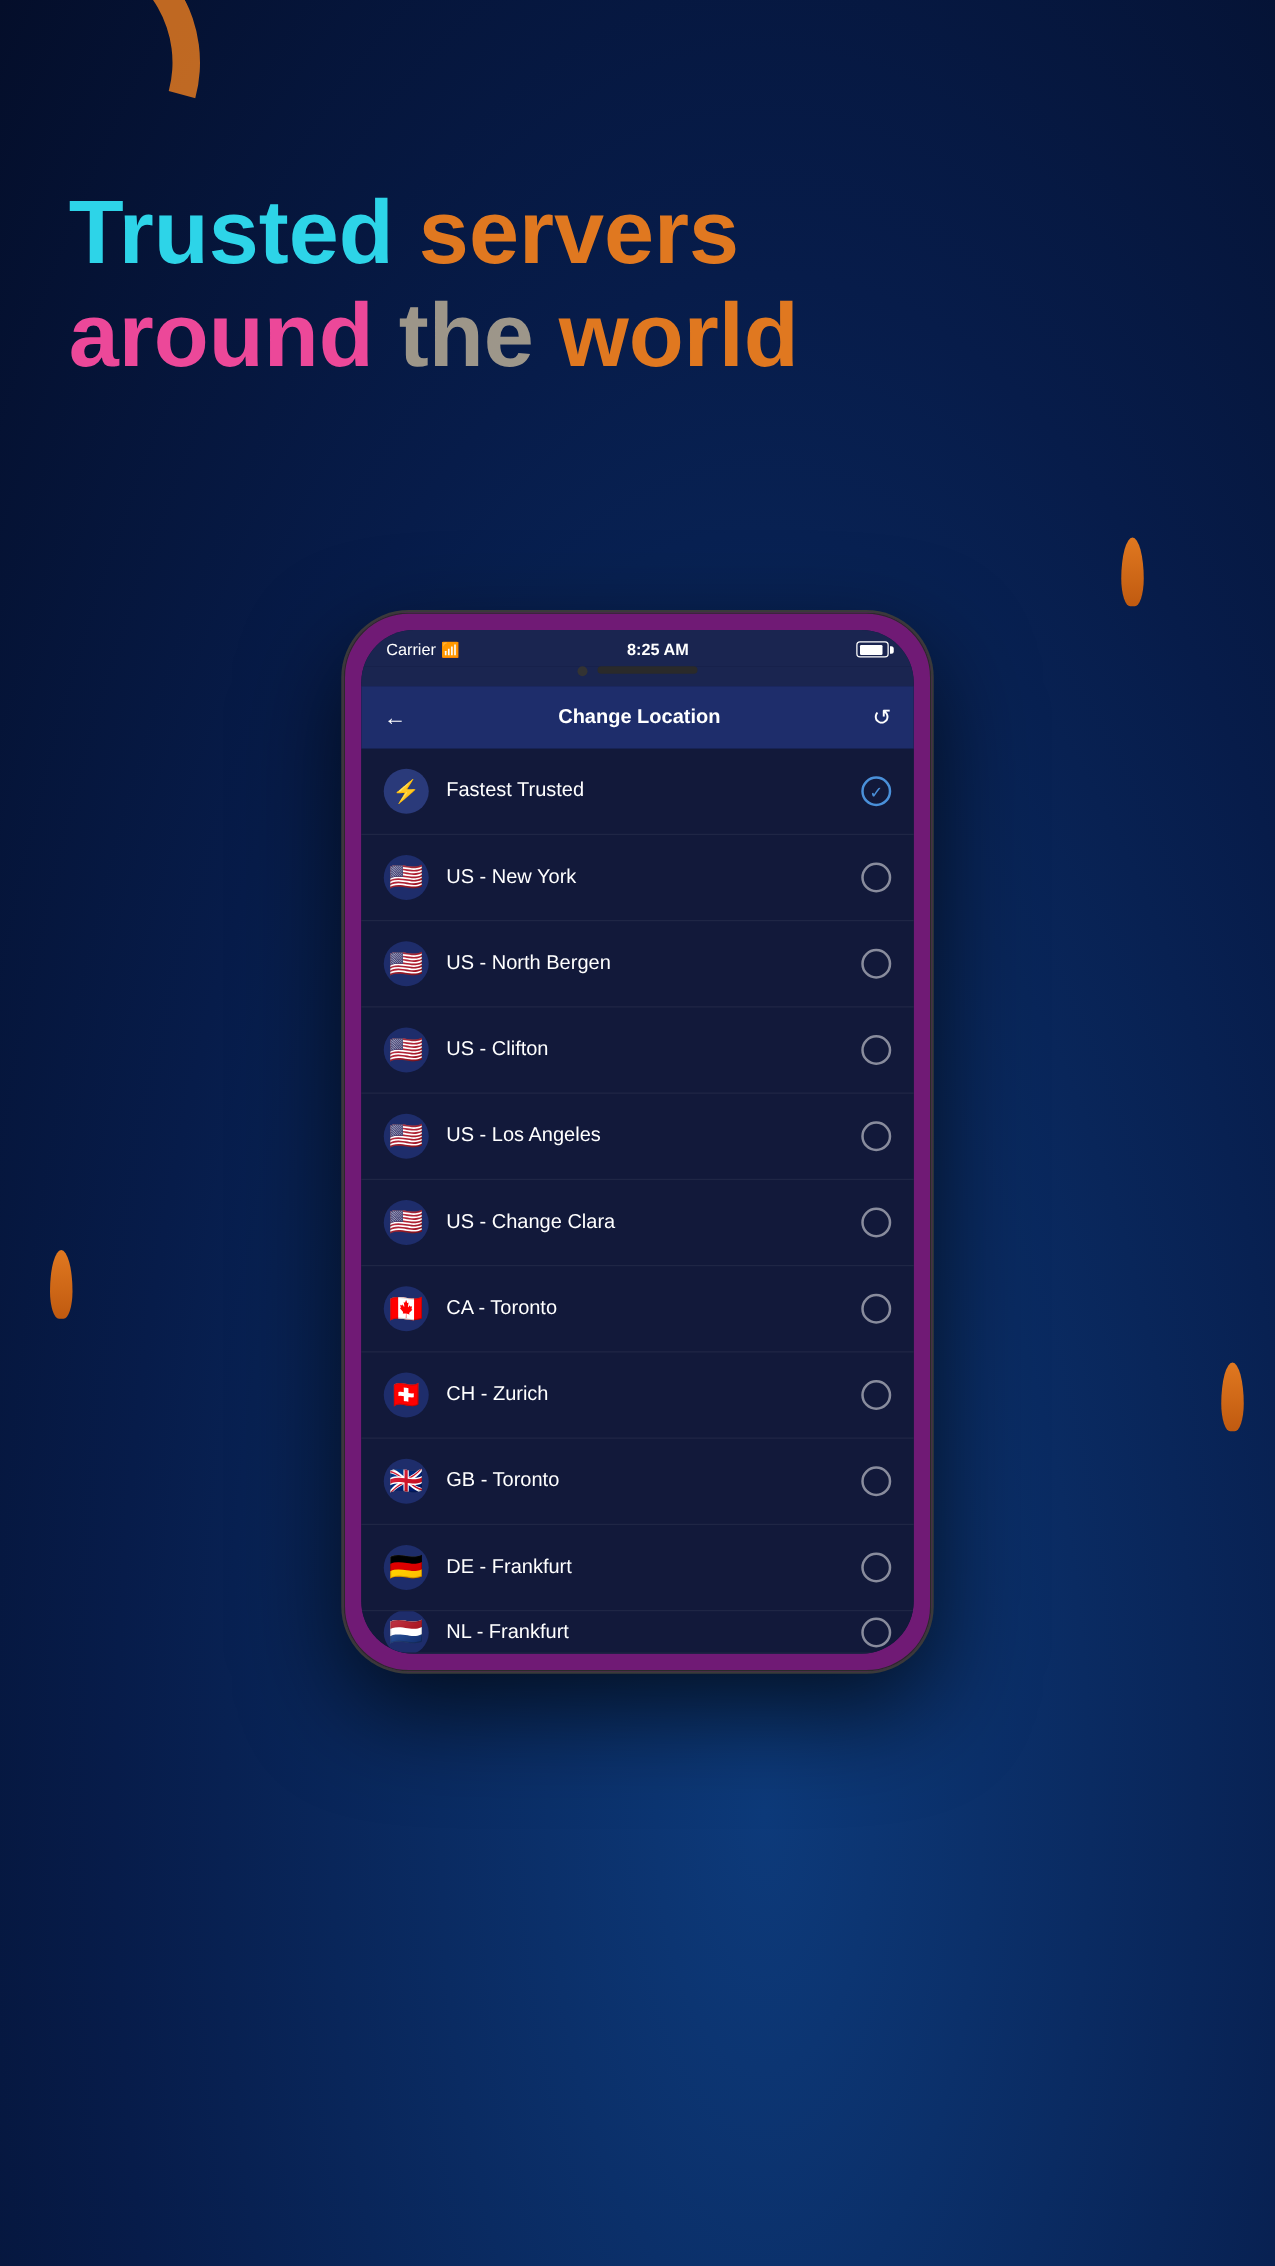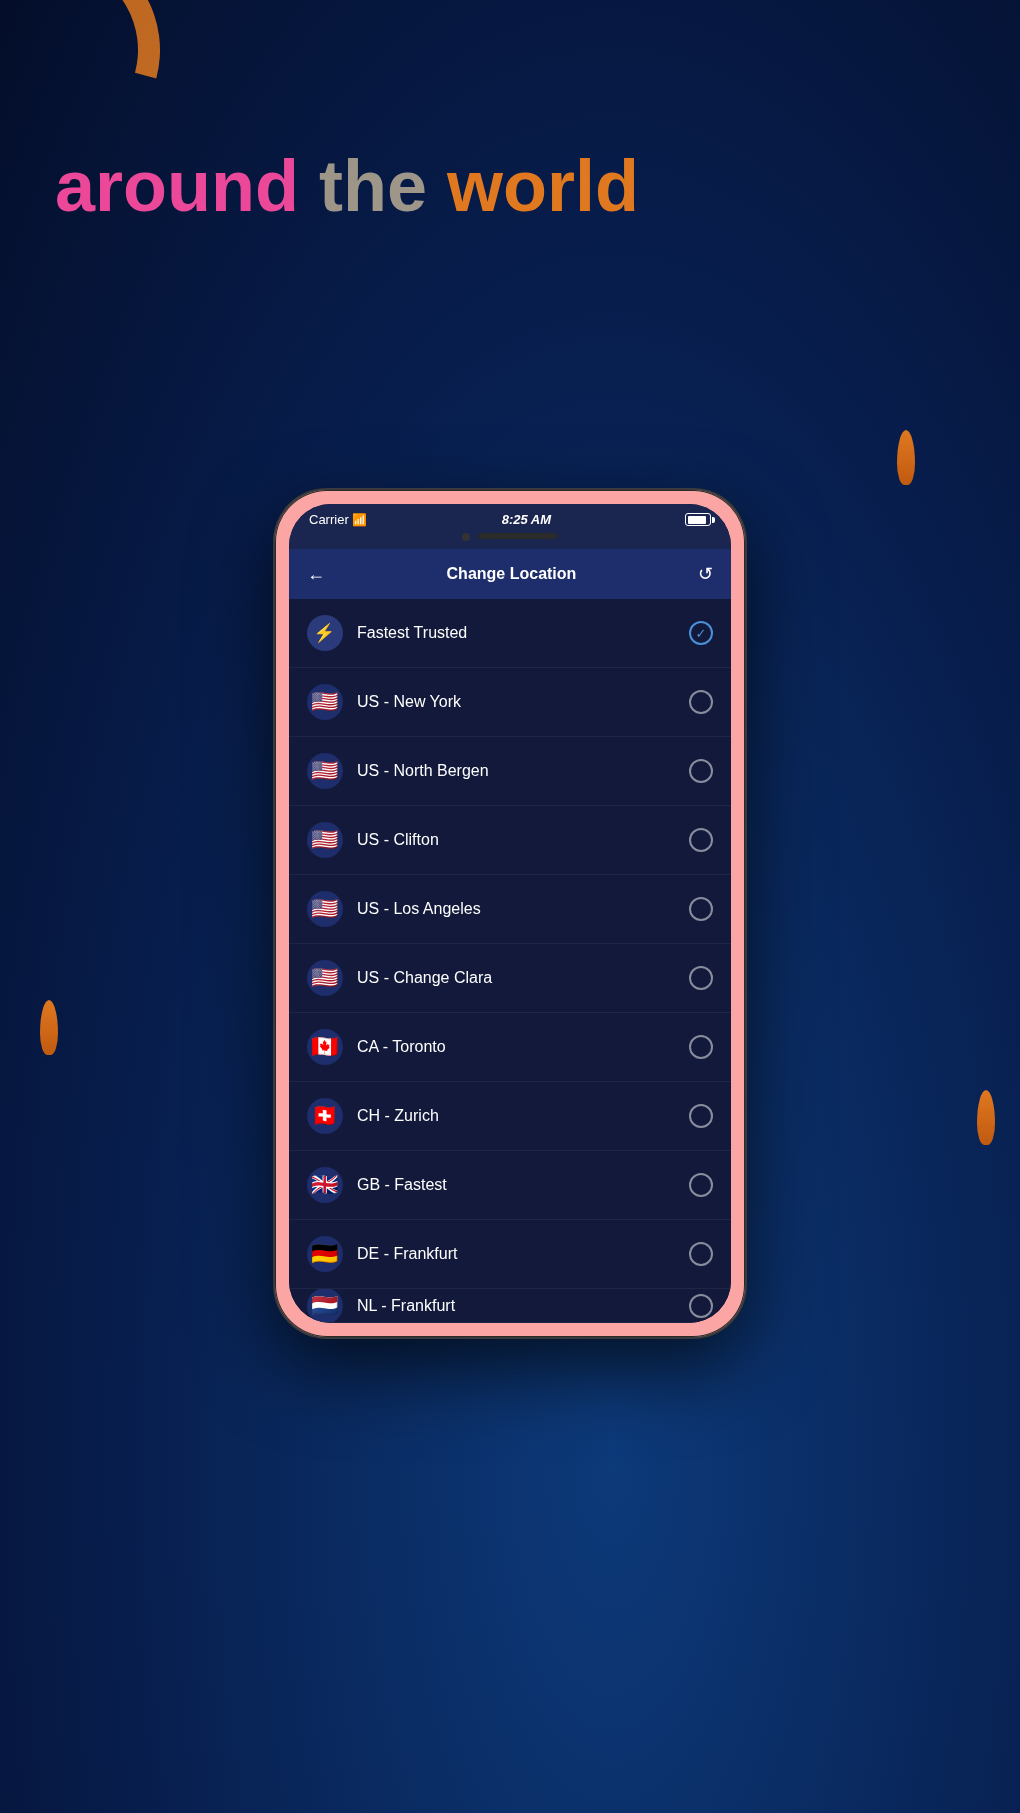--- a/index.html
+++ b/index.html
@@ -90,21 +90,21 @@
     
     .phone-wrap {
       position: absolute;
       top: 490px;
       left: 50%;
       transform: translateX(-50%);
       width: 470px;
     }
 
     .phone-outer {
-      background: #fca5a5;
+      background: #701a75;
       border-radius: 52px;
       padding: 14px;
       box-shadow:
         0 0 0 2px #3a3a3a,
         0 30px 80px rgba(0,0,0,0.7),
         inset 0 0 0 1px #2a2a2a;
     }
 
     .phone-inner {
       background: #12193a;
@@ -118,21 +118,21 @@
       background: #1a2550;
       display: flex;
       justify-content: space-between;
       align-items: center;
       padding: 8px 20px 6px;
       font-size: 13px;
       color: white;
     }
 
     .status-left { display: flex; align-items: center; gap: 4px; }
-    .status-center { font-weight: 600; font-style: italic; }
+    .status-center { font-weight: 600; }
     .status-right { display: flex; align-items: center; gap: 3px; }
 
     .wifi-icon { font-size: 12px; }
     .battery-bar {
       width: 26px; height: 13px;
       border: 1.5px solid white;
       border-radius: 3px;
       position: relative;
       display: flex;
       align-items: center;
@@ -284,20 +284,25 @@
 
 <div class="bg"></div>
 
 <div class="arc-top-left"></div>
 
 <div class="teardrop teardrop-right-top"></div>
 <div class="teardrop teardrop-left-mid"></div>
 <div class="teardrop teardrop-right-mid"></div>
 
 <div class="headline">
+  <div class="headline-line1">
+    <span class="word-trusted">Trusted</span>
+    <span> </span>
+    <span class="word-servers">servers</span>
+  </div>
   <div class="headline-line2">
     <span class="word-around">around</span>
     <span> </span>
     <span class="word-the">the</span>
     <span> </span>
     <span class="word-world">world</span>
   </div>
 </div>
 
 <div class="phone-wrap">
@@ -373,21 +378,21 @@
         </div>
 
         <div class="server-item">
           <div class="flag-circle">🇨🇭</div>
           <span class="server-name">CH - Zurich</span>
           <div class="radio-btn"></div>
         </div>
 
         <div class="server-item">
           <div class="flag-circle">🇬🇧</div>
-          <span class="server-name">GB - Fastest</span>
+          <span class="server-name">GB - Toronto</span>
           <div class="radio-btn"></div>
         </div>
 
         <div class="server-item">
           <div class="flag-circle">🇩🇪</div>
           <span class="server-name">DE - Frankfurt</span>
           <div class="radio-btn"></div>
         </div>
 
         <div class="server-item-partial">

